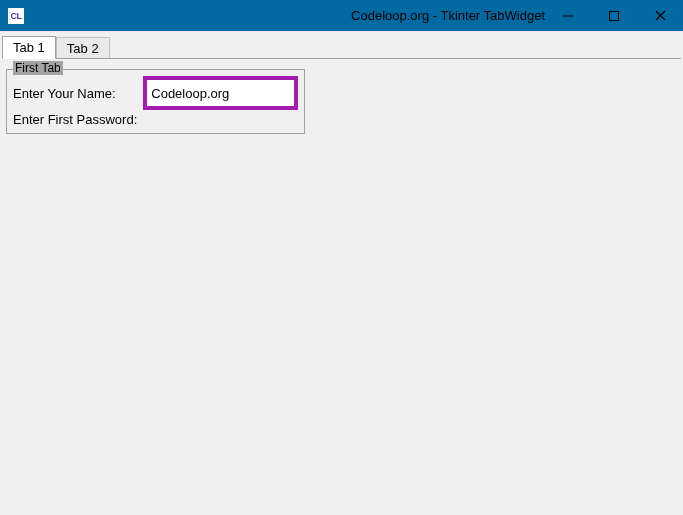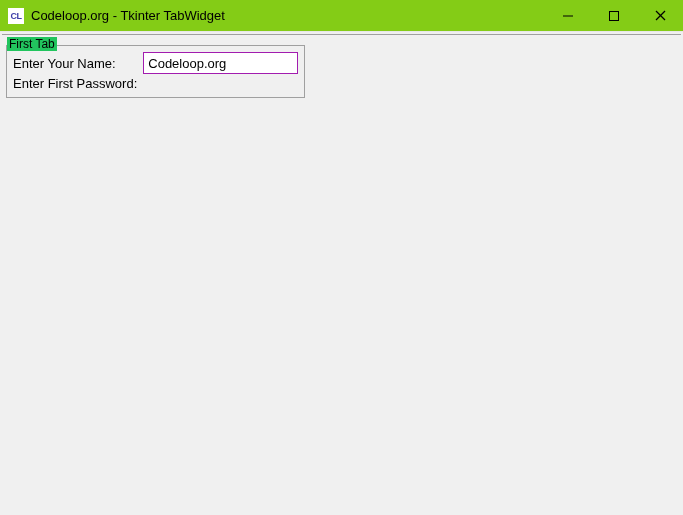--- a/index.html
+++ b/index.html
@@ -10,21 +10,21 @@
     body {
       font-family: "Segoe UI", Tahoma, sans-serif;
       font-size: 13px;
       background: #ffffff;
       width: 683px;
       height: 515px;
       overflow: hidden;
     }
     .titlebar {
       height: 32px;
-      background: #84cc16;
+      background: #0369a1;
       display: flex;
       align-items: center;
       padding-left: 8px;
       border-bottom: 1px solid #e8e8e8;
     }
     .app-icon {
       width: 16px;
       height: 16px;
       margin-right: 7px;
       background: #ffffff;
@@ -34,20 +34,21 @@
       font-weight: bold;
       font-size: 9px;
       letter-spacing: -0.5px;
       color: #3d3da8;
       font-family: Arial, sans-serif;
     }
     .title-text {
       font-size: 13px;
       color: #000;
       flex: 1;
+      text-align: right;
     }
     .win-controls {
       display: flex;
       height: 100%;
     }
     .win-btn {
       width: 46px;
       height: 100%;
       display: flex;
       align-items: center;
@@ -99,47 +100,47 @@
       border: 1px solid #a0a0a0;
       padding: 6px 6px 6px 6px;
       position: relative;
       margin-top: 6px;
       display: inline-block;
       background: #f0f0f0;
     }
     .labelframe-title {
       position: absolute;
       top: -9px;
-      left: 0;
-      background: #22c55e;
+      left: 6px;
+      background: #a3a3a3;
       padding: 0 2px;
       font-size: 12px;
       color: #000;
     }
     .form-grid {
       display: grid;
       grid-template-columns: auto auto;
       row-gap: 2px;
       column-gap: 4px;
       align-items: center;
     }
     .form-label {
       font-size: 13px;
       color: #000;
       padding-right: 2px;
       white-space: nowrap;
     }
     .form-input {
       width: 155px;
       height: 22px;
-      border: 1px solid #a21caf;
+      border: 4px solid #a21caf;
       background: #ffffff;
       font-family: "Segoe UI", Tahoma, sans-serif;
       font-size: 13px;
-      padding: 7px 4px;
+      padding: 13px 4px;
       outline: none;
     }
   </style>
 </head>
 <body>
 
 <div class="titlebar">
   <div class="app-icon">CL</div>
   <div class="title-text">Codeloop.org - Tkinter TabWidget</div>
   <div class="win-controls">
@@ -157,20 +158,24 @@
       <svg width="11" height="11" viewBox="0 0 11 11">
           <line x1="1" y1="1" x2="10" y2="10" stroke="#000" stroke-width="1.2"></line>
           <line x1="10" y1="1" x2="1" y2="10" stroke="#000" stroke-width="1.2"></line>
         </svg>
     </div>
   </div>
 </div>
 
 <div class="client-area">
   <div class="notebook">
+    <div class="tab-row">
+      <div class="tab active">Tab 1</div>
+      <div class="tab inactive">Tab 2</div>
+    </div>
     <div class="tab-content">
       <div class="labelframe">
         <div class="labelframe-title">First Tab</div>
         <div class="form-grid">
           <div class="form-label">Enter Your Name:</div>
           <input class="form-input" type="text" value="Codeloop.org" style="">
           <div class="form-label">Enter First Password:</div>
         </div>
       </div>
     </div>

